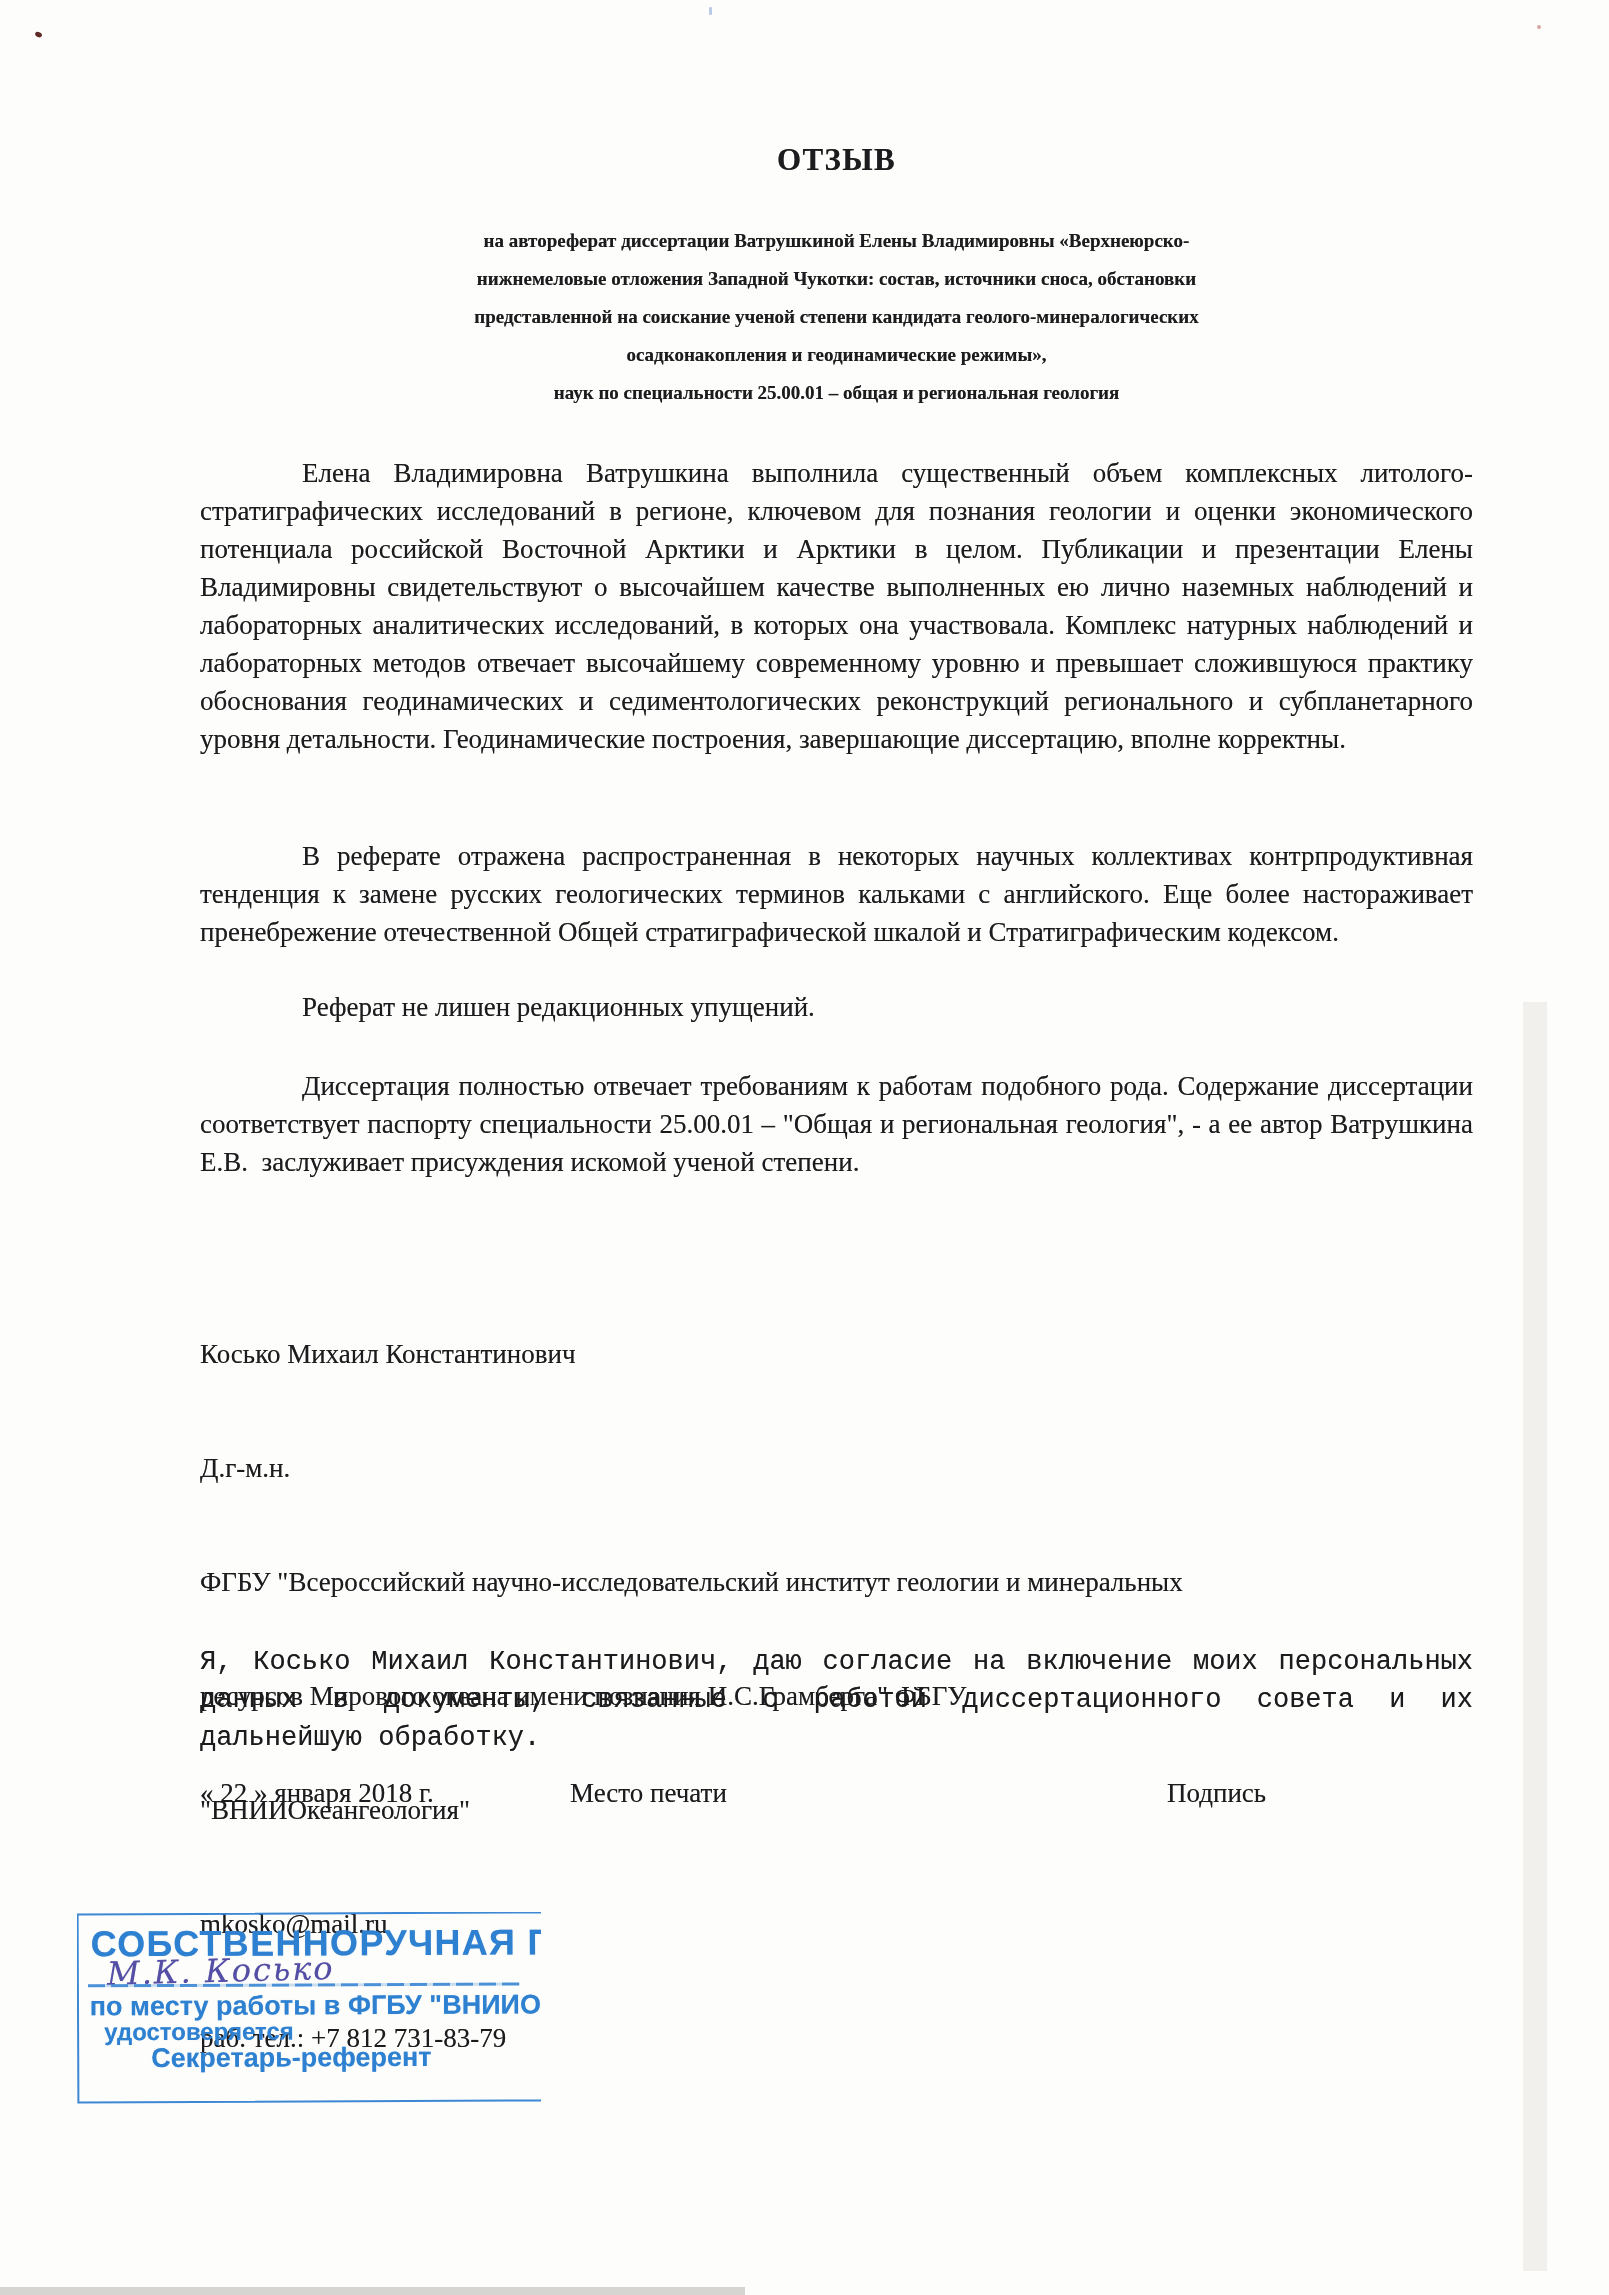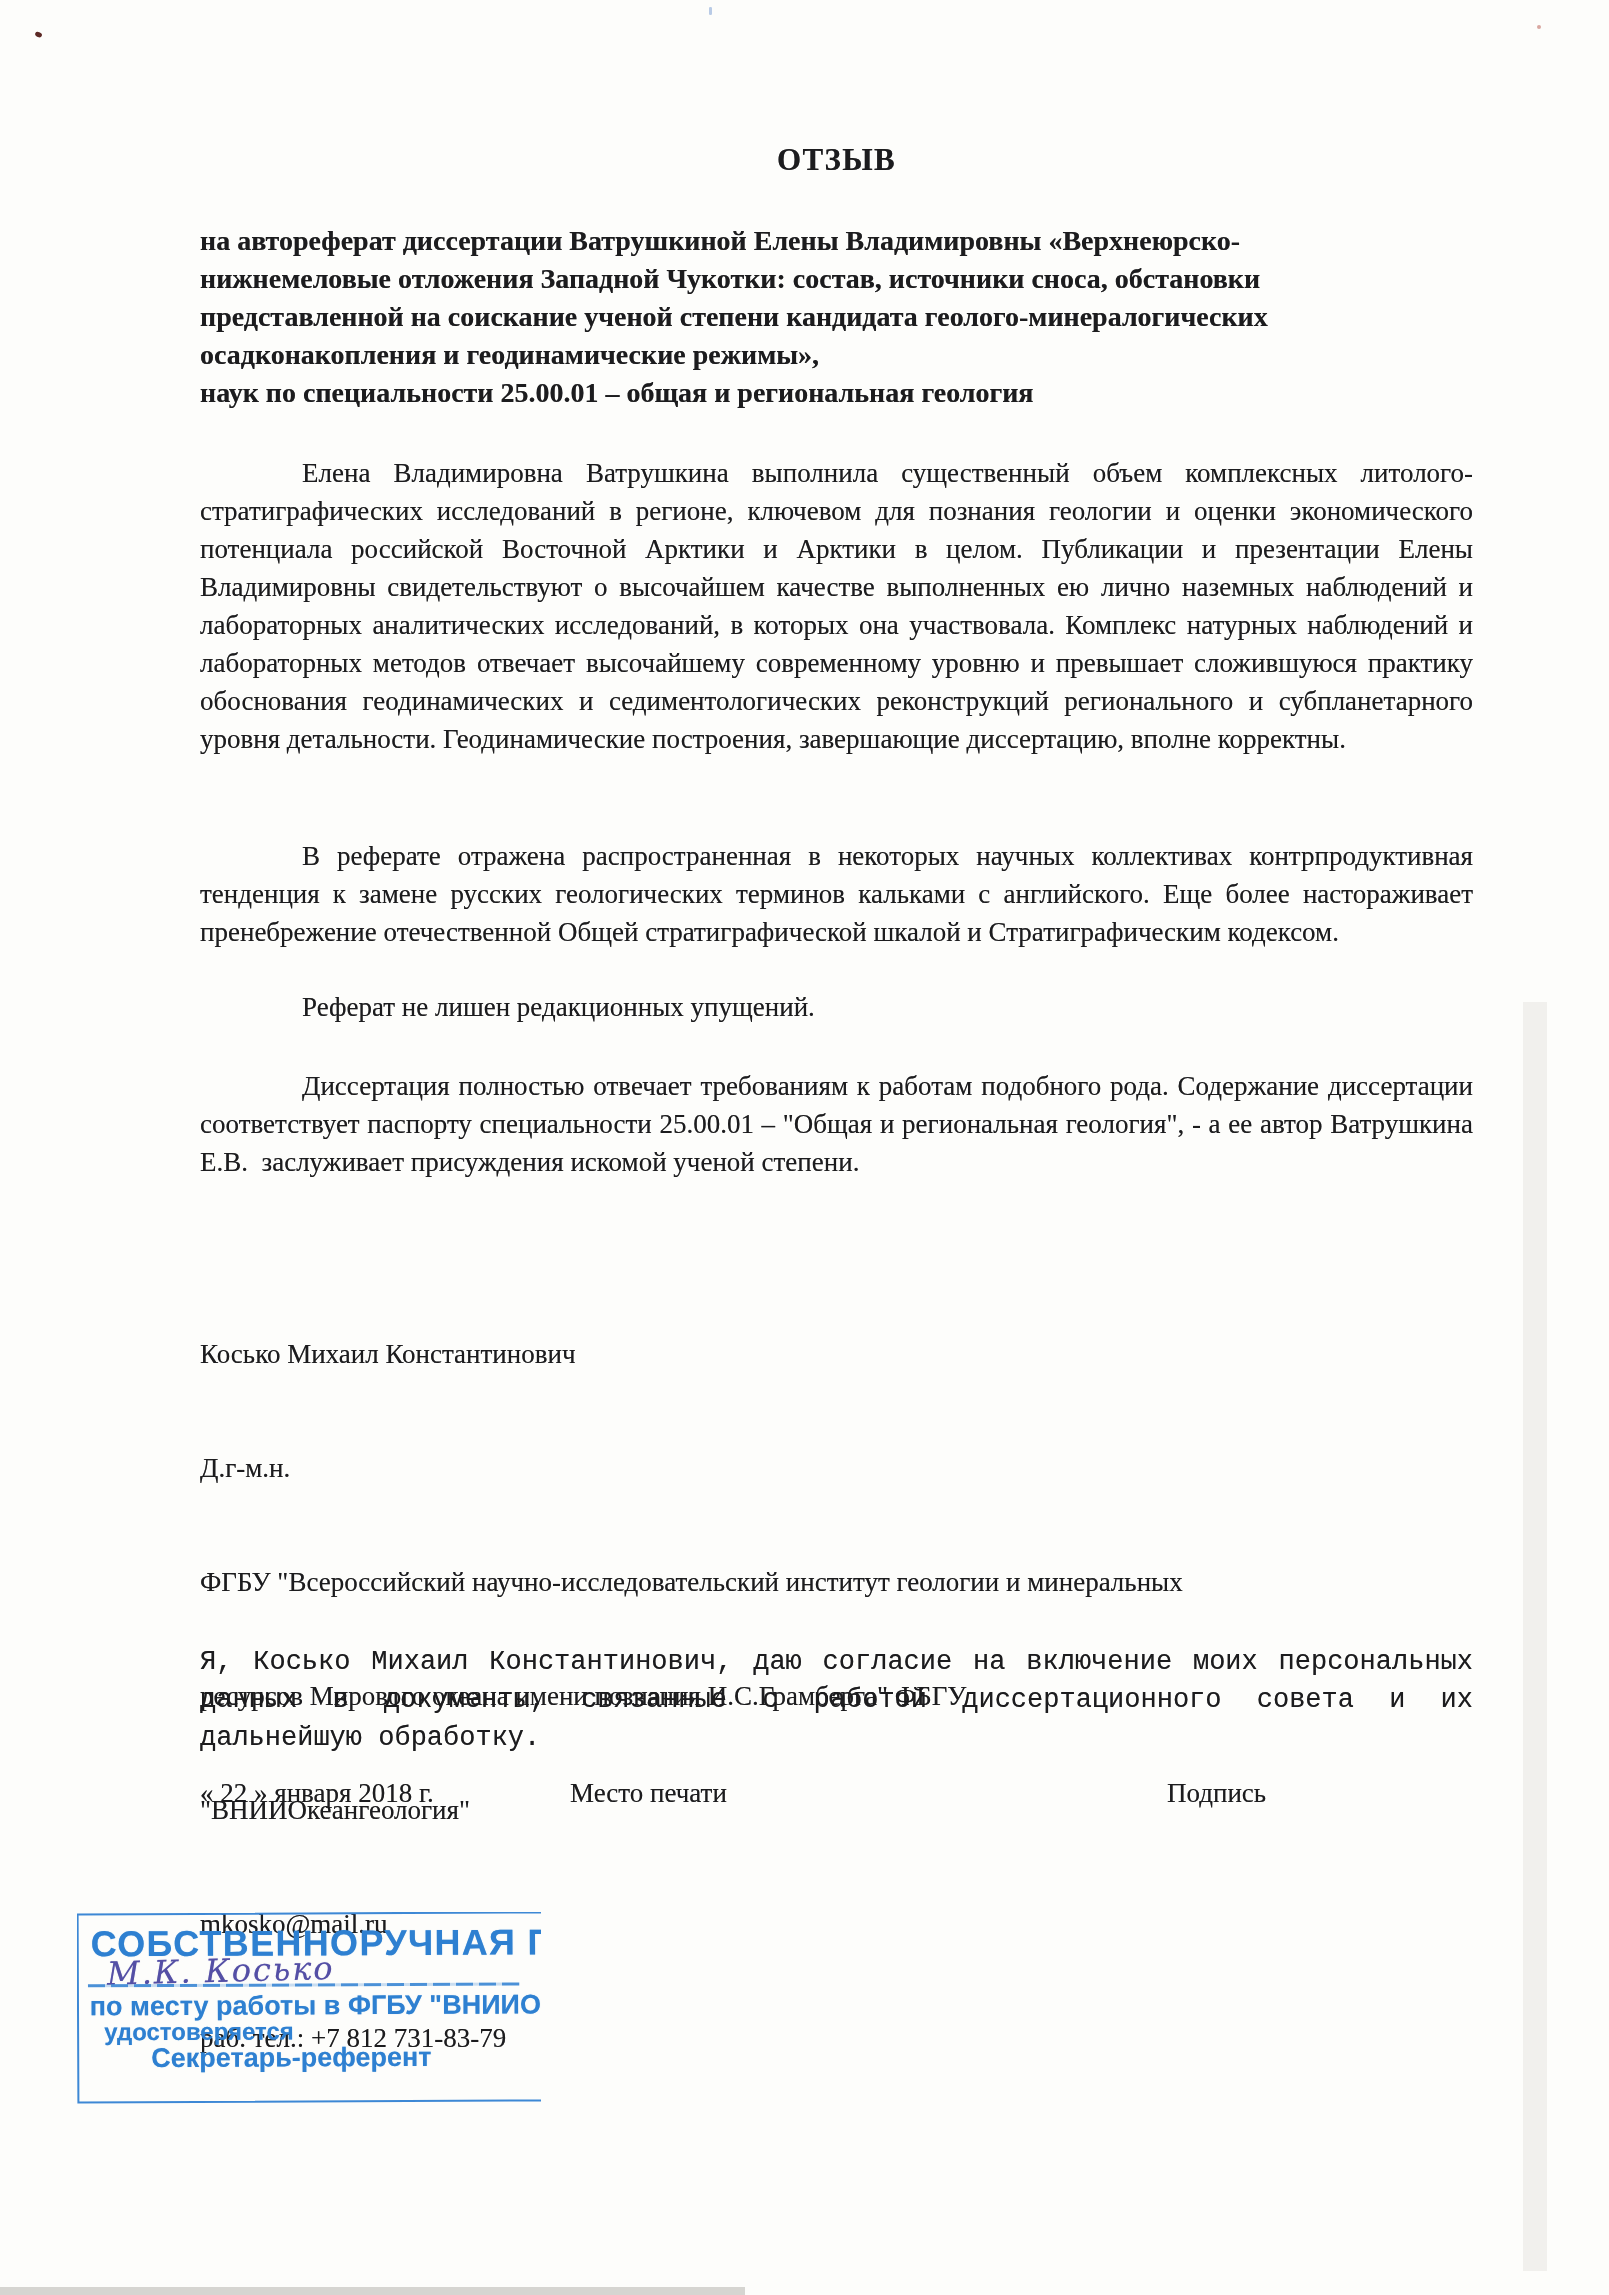--- a/index.html
+++ b/index.html
@@ -20,21 +20,21 @@
     white-space:pre-wrap;
   }
   .indent{text-indent:102px;}
   .title{
     position:absolute;left:200px;width:1273px;top:142px;
     text-align:center;font-weight:bold;font-size:31px;letter-spacing:1.3px;
     text-shadow:0 0 0.4px rgba(25,25,28,.55);
   }
   .subtitle{
     position:absolute;left:200px;width:1273px;top:222px;
-    font-weight:bold;font-size:28px;line-height:38px;
+    font-weight:bold;font-size:19px;line-height:38px;text-align:center;
     text-shadow:0 0 0.4px rgba(25,25,28,.55);
   }
   .sig-line{white-space:pre-wrap;text-align:left;}
   .date-row{position:absolute;top:1778px;left:200px;width:1273px;height:40px;
     font-size:27px;text-shadow:0 0 0.4px rgba(25,25,28,.55);}
   .date-row span{position:absolute;top:0;white-space:pre;font-family:Liberation Serif, serif;}
   .d-date{left:0;}
   .d-seal{left:370px;}
   .d-sign{left:967px;}
 

